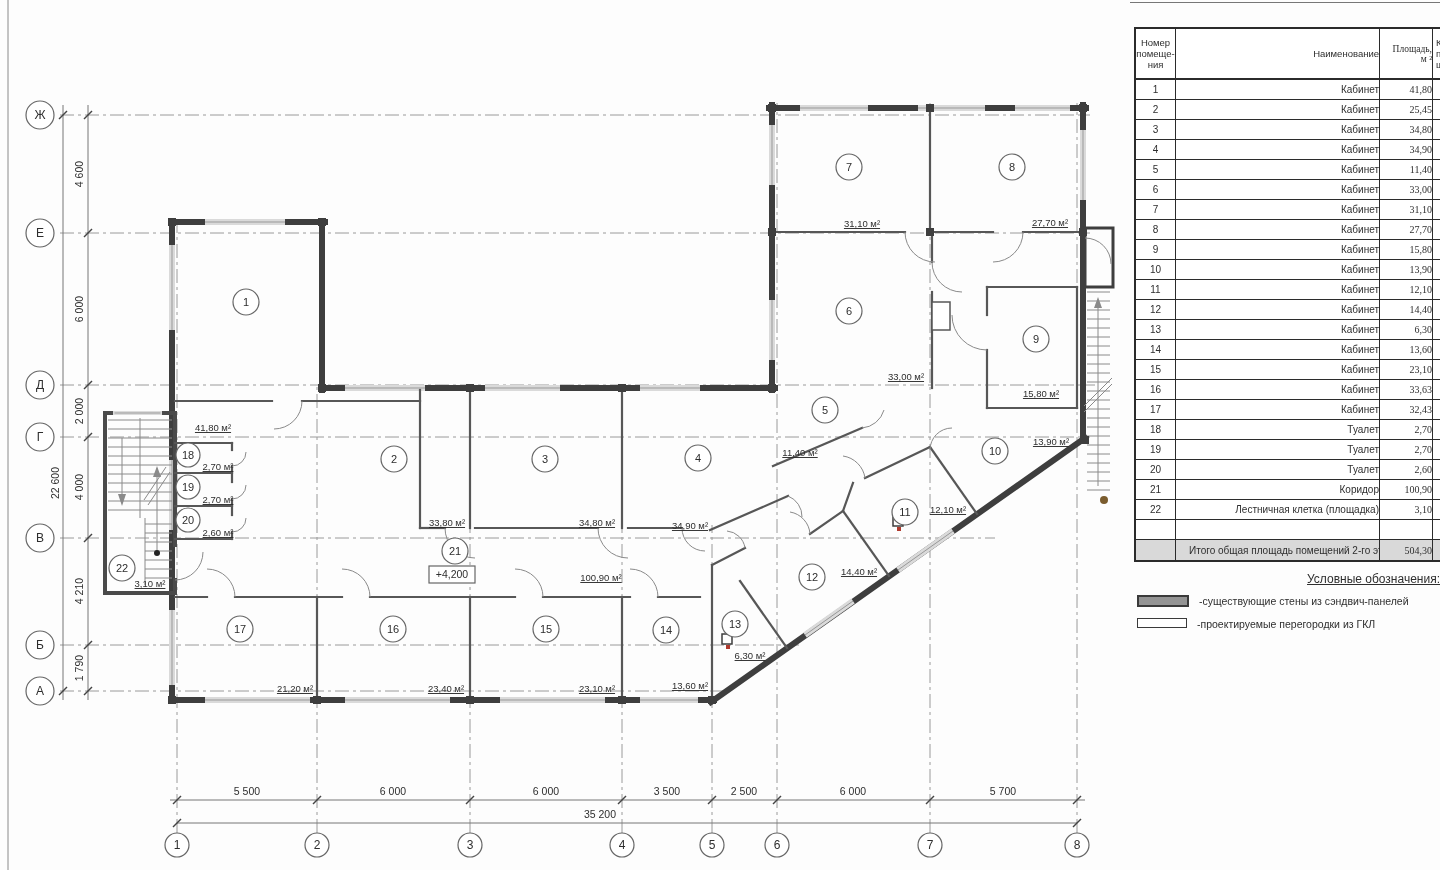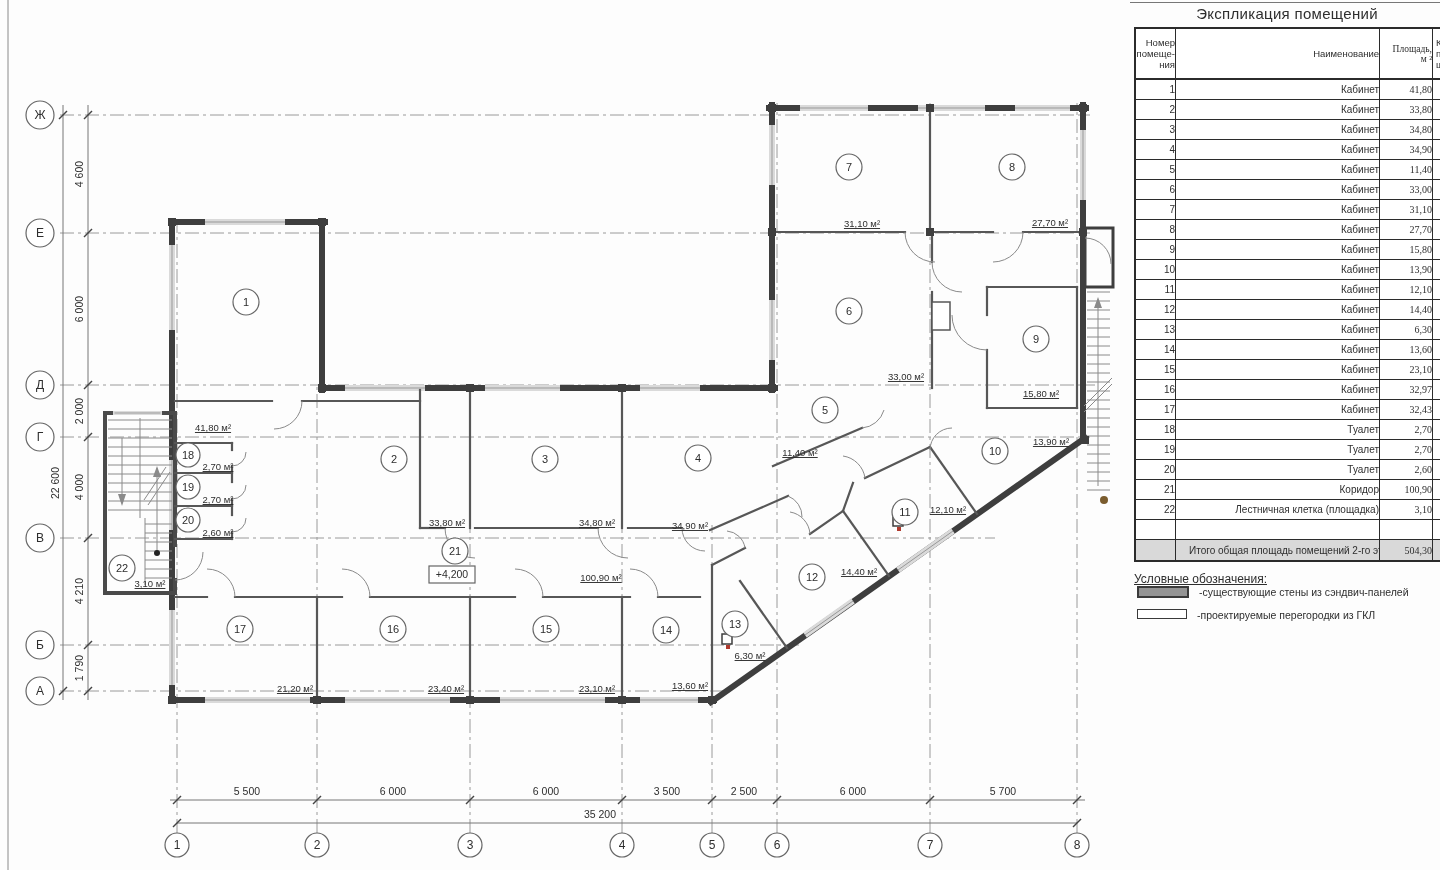--- a/index.html
+++ b/index.html
@@ -28,29 +28,29 @@
   .colsq{fill:#3e3e3e;}
   
   #table-title{position:absolute;left:1134px;top:5px;width:306px;text-align:center;
     font-size:15px;letter-spacing:.3px;}
   #expl-table{position:absolute;left:1134px;top:27px;border-collapse:collapse;table-layout:fixed;
     width:334px;background:#fff;}
   #expl-table td,#expl-table th{border:1px solid #2b2b2b;font-weight:normal;font-size:10px;
     height:19px;padding:0;overflow:hidden;white-space:nowrap;}
   #expl-table{border:2px solid #2b2b2b;}
   #expl-table thead th{height:49px;font-size:9.5px;border-bottom:2px solid #2b2b2b;}
-  #expl-table .cnum{width:39px;text-align:right;}
+  #expl-table .cnum{width:39px;text-align:center;}
   #expl-table .cname{width:203px;text-align:right;padding-left:13px;}
   #expl-table .carea{width:52px;text-align:right;font-family:Liberation Serif, serif;}
   #expl-table .ccat{width:40px;text-align:left;padding-left:3px;}
   #expl-table thead .cname{text-align:right;padding-left:0;}
   #expl-table tr.total td{background:#d9d9d9;height:20px;}
   
   #legend{position:absolute;left:1134px;top:572px;width:306px;font-size:10.5px;}
-  #legend .lt{text-align:left;text-decoration:underline;font-size:12px;}
+  #legend .lt{text-align:right;text-decoration:underline;font-size:12px;margin-bottom:9px;}
   .leg-row{display:flex;align-items:flex-start;margin-bottom:11px;}
   .sw{width:48px;height:8px;margin-left:3px;margin-right:10px;flex:0 0 auto;}
   .sw1{border:2.5px solid #3a3a3a;background:#949494;}
   .sw2{border:1.5px solid #3a3a3a;background:#fff;}
   #topline{position:absolute;left:1130px;top:2px;width:310px;height:0;border-top:1px solid #777;}
 </style>
 </head>
 <body>
 
 <div id="sheet">
@@ -542,21 +542,20 @@
   </g>
 
   <g>
     <rect x="429" y="566" width="46" height="17" fill="#fff" stroke="#666" stroke-width="1.2"></rect>
     <text class="elev" x="452" y="578">+4,200</text>
   </g>
 </svg>
 
 
 <div id="topline"></div>
-<div id="table-title">Экспликация помещений</div>
 
 <table id="expl-table">
   <thead>
     <tr>
       <th class="cnum">
         <div>Номер</div>
             <div>помеще-</div>
             <div>ния</div>
       </th>
       <th class="cname">Наименование</th>
@@ -574,21 +573,21 @@
   <tbody>
     <tr>
           <td class="cnum">1</td>
           <td class="cname">Кабинет</td>
           <td class="carea">41,80</td>
           <td class="ccat"></td>
         </tr>
     <tr>
           <td class="cnum">2</td>
           <td class="cname">Кабинет</td>
-          <td class="carea">33,80</td>
+          <td class="carea">25,45</td>
           <td class="ccat"></td>
         </tr>
     <tr>
           <td class="cnum">3</td>
           <td class="cname">Кабинет</td>
           <td class="carea">34,80</td>
           <td class="ccat"></td>
         </tr>
     <tr>
           <td class="cnum">4</td>
@@ -658,21 +657,21 @@
         </tr>
     <tr>
           <td class="cnum">15</td>
           <td class="cname">Кабинет</td>
           <td class="carea">23,10</td>
           <td class="ccat"></td>
         </tr>
     <tr>
           <td class="cnum">16</td>
           <td class="cname">Кабинет</td>
-          <td class="carea">32,97</td>
+          <td class="carea">33,63</td>
           <td class="ccat"></td>
         </tr>
     <tr>
           <td class="cnum">17</td>
           <td class="cname">Кабинет</td>
           <td class="carea">32,43</td>
           <td class="ccat"></td>
         </tr>
     <tr>
           <td class="cnum">18</td>

